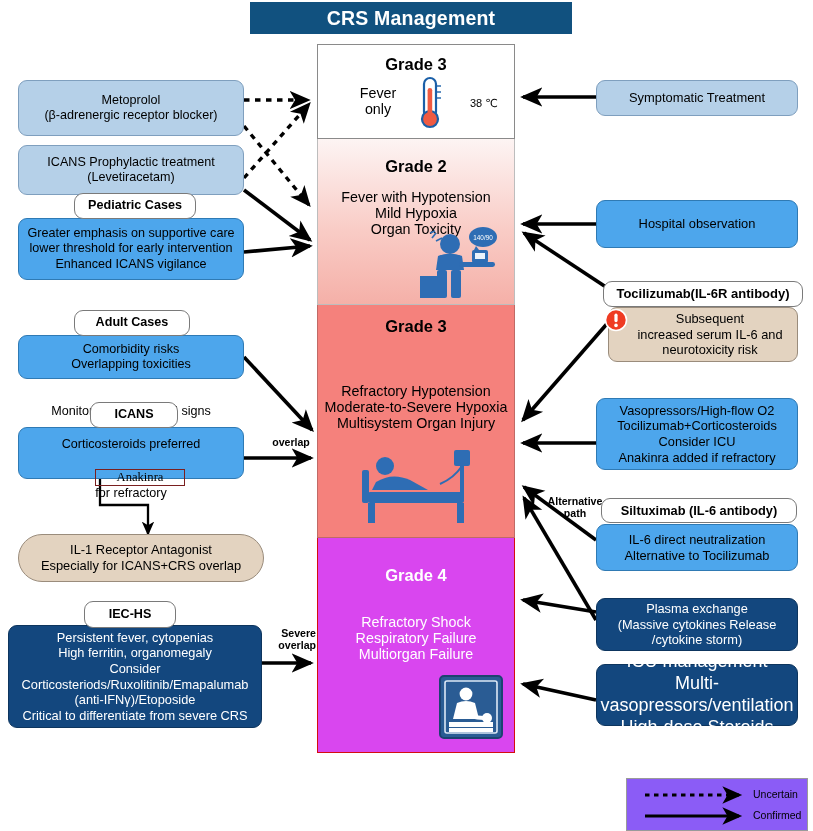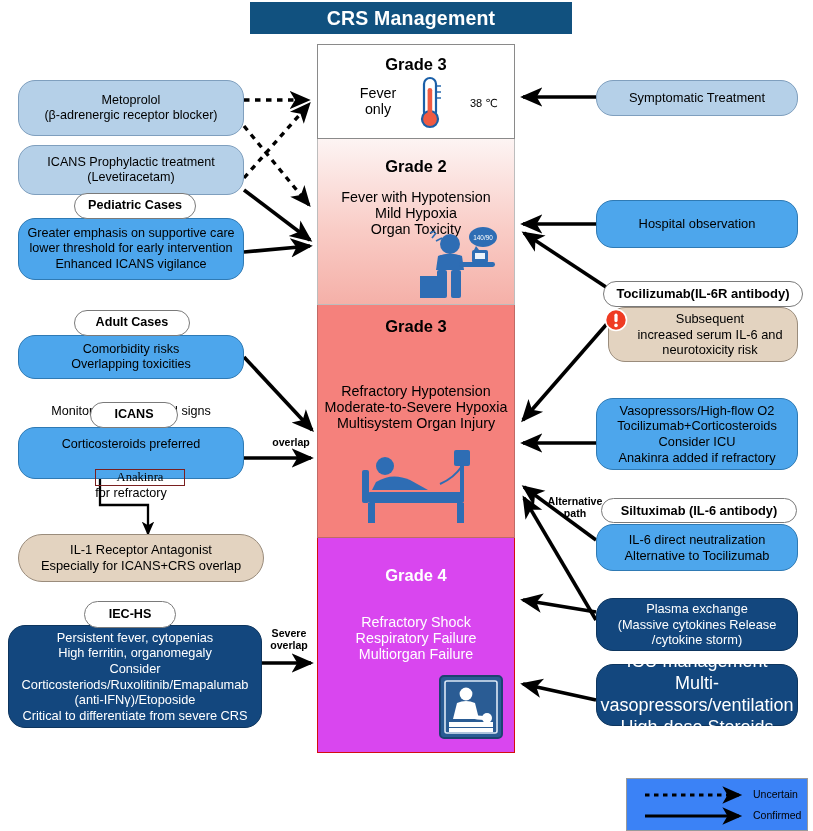--- a/index.html
+++ b/index.html
@@ -5,21 +5,21 @@
   html,body{margin:0;padding:0;background:#ffffff;}
   body{width:813px;height:831px;position:relative;overflow:hidden;
        font-family:"Liberation Sans","DejaVu Sans",sans-serif;color:#000;}
   #stage{position:absolute;left:0;top:0;width:813px;height:831px;}
 
   
   .box{position:absolute;box-sizing:border-box;display:flex;align-items:center;
        justify-content:center;text-align:center;line-height:1.22;z-index:6;}
   .box span{display:block;width:100%;white-space:pre-line;}
 
-  .rounded{border-radius:17px;}
+  .rounded{border-radius:9px;}
 
   .lightblue{background:#b5d0e8;border:1.3px solid #7f9fbe;}
   .midblue  {background:#4da6ec;border:1.3px solid #2f7ab4;}
   .darkblue {background:#13477e;border:1.3px solid #0d355e;color:#ffffff;}
   .tan      {background:#e3d3c0;border:1.3px solid #9a8c7c;}
   .whitebox {background:#ffffff;border:1.4px solid #7a7a7a;font-weight:bold;}
 
   
   #title{position:absolute;left:250px;top:2px;width:322px;height:32px;
          background:#11517f;color:#fff;font-size:19.5px;font-weight:bold;
@@ -36,21 +36,21 @@
   #g3{top:305px;height:233px;background:#f5817c;border:1.3px solid #c06a66;border-top:none;}
   #g4{top:538px;height:215px;background:#d946ef;border:1.3px solid #d40d0e;border-top:none;color:#fff;}
 
   .gInner{position:absolute;left:0;right:0;text-align:center;}
   
   .conlabel{position:absolute;font-size:10.6px;font-weight:bold;line-height:1.12;
             text-align:center;z-index:9;color:#000;background:transparent;}
 
   
   #legend{position:absolute;left:626px;top:778px;width:180px;height:51px;
-          background:#3b82f6;border:1.2px solid #9a9a9a;z-index:9;}
+          background:#8b5cf6;border:1.2px solid #9a9a9a;z-index:9;}
   .legtxt{position:absolute;left:126px;font-size:10.5px;}
 
   svg{position:absolute;left:0;top:0;width:813px;height:831px;pointer-events:none;}
   #arrows{z-index:3;}
   #icons{z-index:7;}
 </style>
 </head>
 <body>
 
 <div id="stage">
@@ -282,21 +282,21 @@
 /cytokine storm)</span>
   </div>
 
   <div class="box rounded darkblue" style="left:596px;top:664px;width:202px;height:62px;font-size:18px;">
     <span>ICU management
 Multi-vasopressors/ventilation
 High-dose Steroids</span>
   </div>
 
   <div class="conlabel" style="left:264px;top:437px;width:54px;">overlap</div>
-  <div class="conlabel" style="left:262px;top:628px;width:54px;white-space:pre-line;">Severe
+  <div class="conlabel" style="left:262px;top:628px;width:54px;white-space:pre-line;text-align:right;">Severe
 overlap</div>
   <div class="conlabel" style="left:544px;top:496px;width:62px;white-space:pre-line;">Alternative
 path</div>
 
   <div id="legend">
     <svg viewBox="0 0 180 51" style="width:180px;height:51px;position:absolute;left:0;top:0;">
       <defs>
         <marker id="lah" markerWidth="7" markerHeight="7" refX="5.2" refY="3.1" orient="auto" markerUnits="strokeWidth">
           <path d="M0,0.4 L6.2,3.1 L0,5.8 L1.6,3.1 Z" fill="#000"></path>
         </marker>

